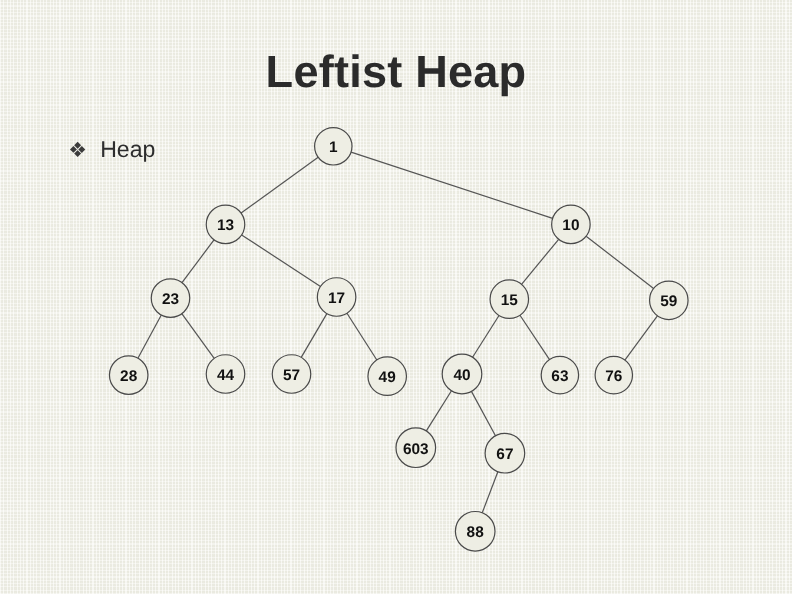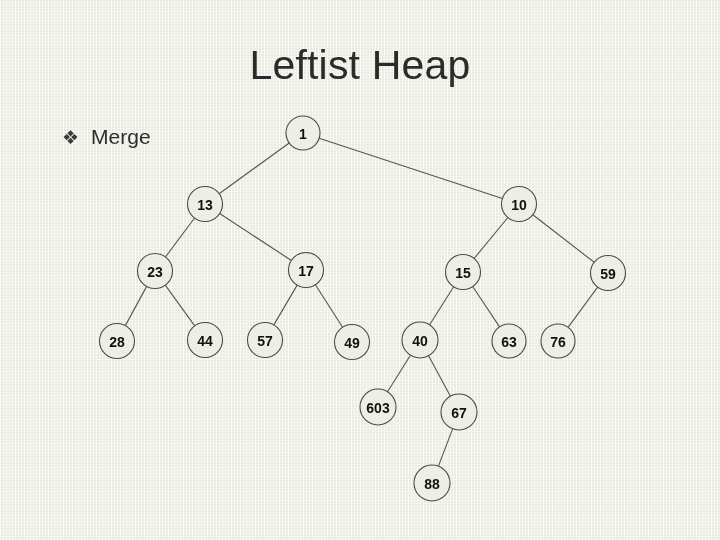--- a/index.html
+++ b/index.html
@@ -22,21 +22,21 @@
       repeating-linear-gradient(0deg, rgba(255,255,255,0.40) 0px, rgba(255,255,255,0.40) 1px, rgba(0,0,0,0.010) 1px, rgba(0,0,0,0.010) 3px);
     overflow: hidden;
   }
   #slide-title {
     position: absolute;
     left: 0;
     top: 45px;
     width: 720px;
     text-align: center;
     font-size: 41px;
-    font-weight: normal;
+    font-weight: bold;
     color: #2b2b2b;
     letter-spacing: 0.2px;
     line-height: 1;
   }
   #bullet-row {
     position: absolute;
     left: 62px;
     top: 126px;
     display: flex;
     align-items: center;
@@ -82,21 +82,21 @@
 </style>
 </head>
 <body>
 
 <div id="slide">
 
   <div id="slide-title">Leftist Heap</div>
 
   <div id="bullet-row">
     <span class="bullet-glyph">❖</span>
-    <span class="bullet-text">Merge</span>
+    <span class="bullet-text">Heap</span>
   </div>
 
   <svg id="tree-svg" viewBox="0 0 720 540" xmlns="http://www.w3.org/2000/svg">
     <g id="edge-layer">
         <line x1="289.23328540051125" y1="142.97384425065" x2="219.17161797006193" y2="193.73280738903676" class="tree-edge" stroke="#555555"></line>
         <line x1="319.1499061074825" y1="138.30853395199657" x2="502.37509665406213" y2="198.53533269647414" class="tree-edge" stroke="#555555"></line>
         <line x1="194.53352277438202" y1="218.0250794823281" x2="165.46647722561798" y2="256.97492051767193" class="tree-edge" stroke="#555555"></line>
         <line x1="219.64952291623933" y1="213.5729555690277" x2="291.35047708376067" y2="260.42704443097233" class="tree-edge" stroke="#555555"></line>
         <line x1="146.65089239917592" y1="286.37993505414966" x2="125.3491076008241" y2="325.62006494585034" class="tree-edge" stroke="#555555"></line>
         <line x1="165.26856684681235" y1="285.17062224860103" x2="194.73143315318765" y2="325.82937775139897" class="tree-edge" stroke="#555555"></line>

